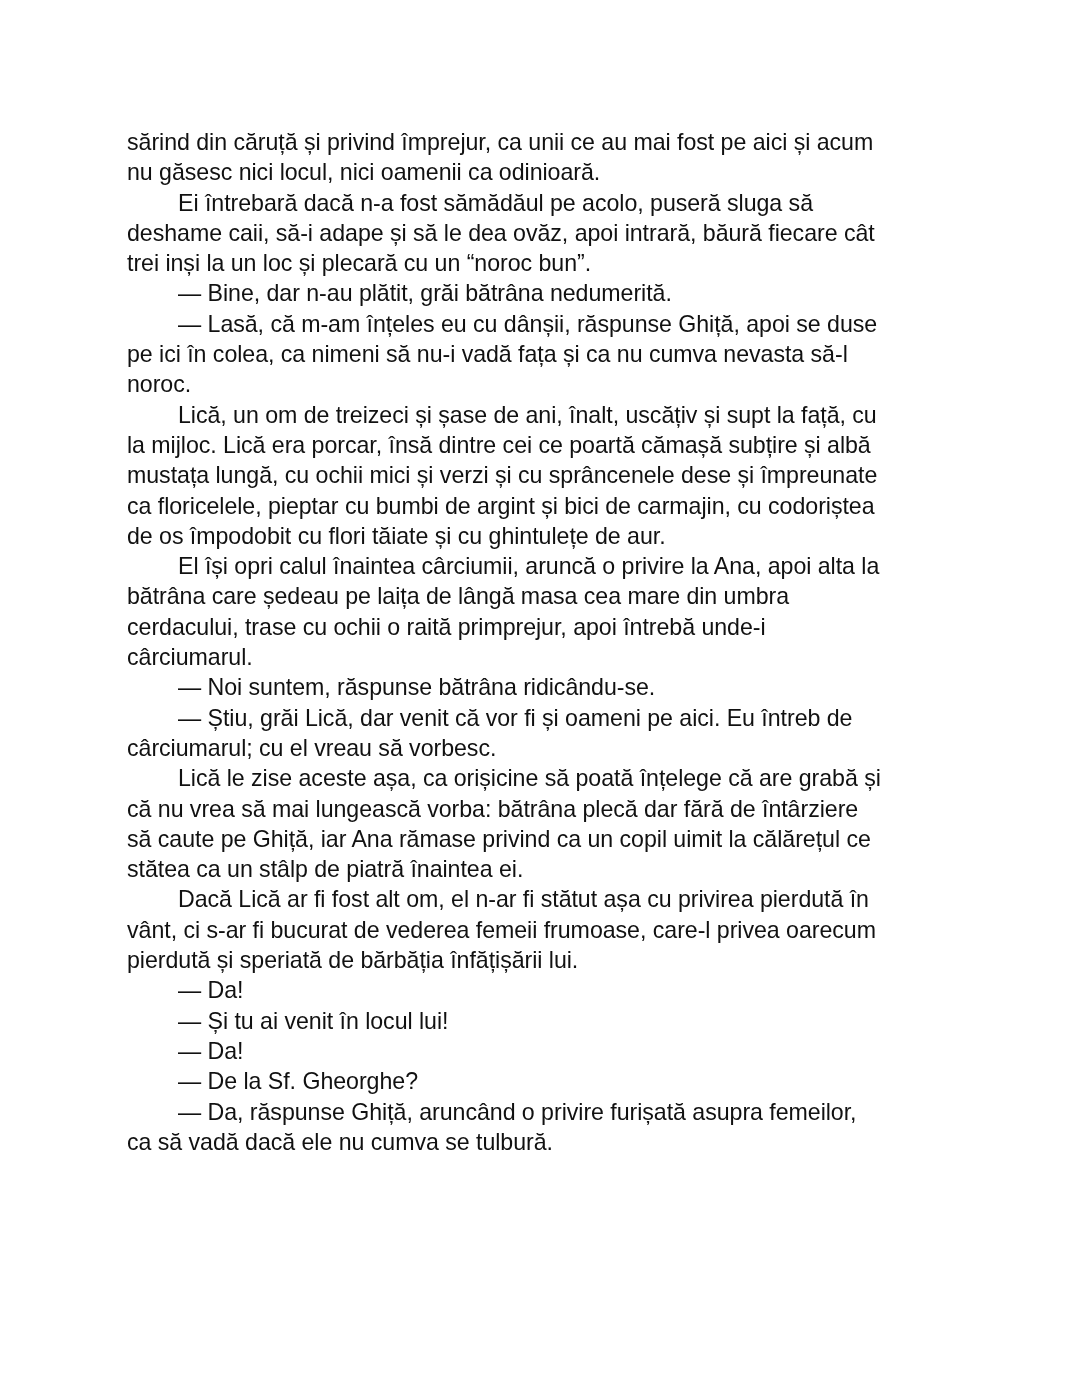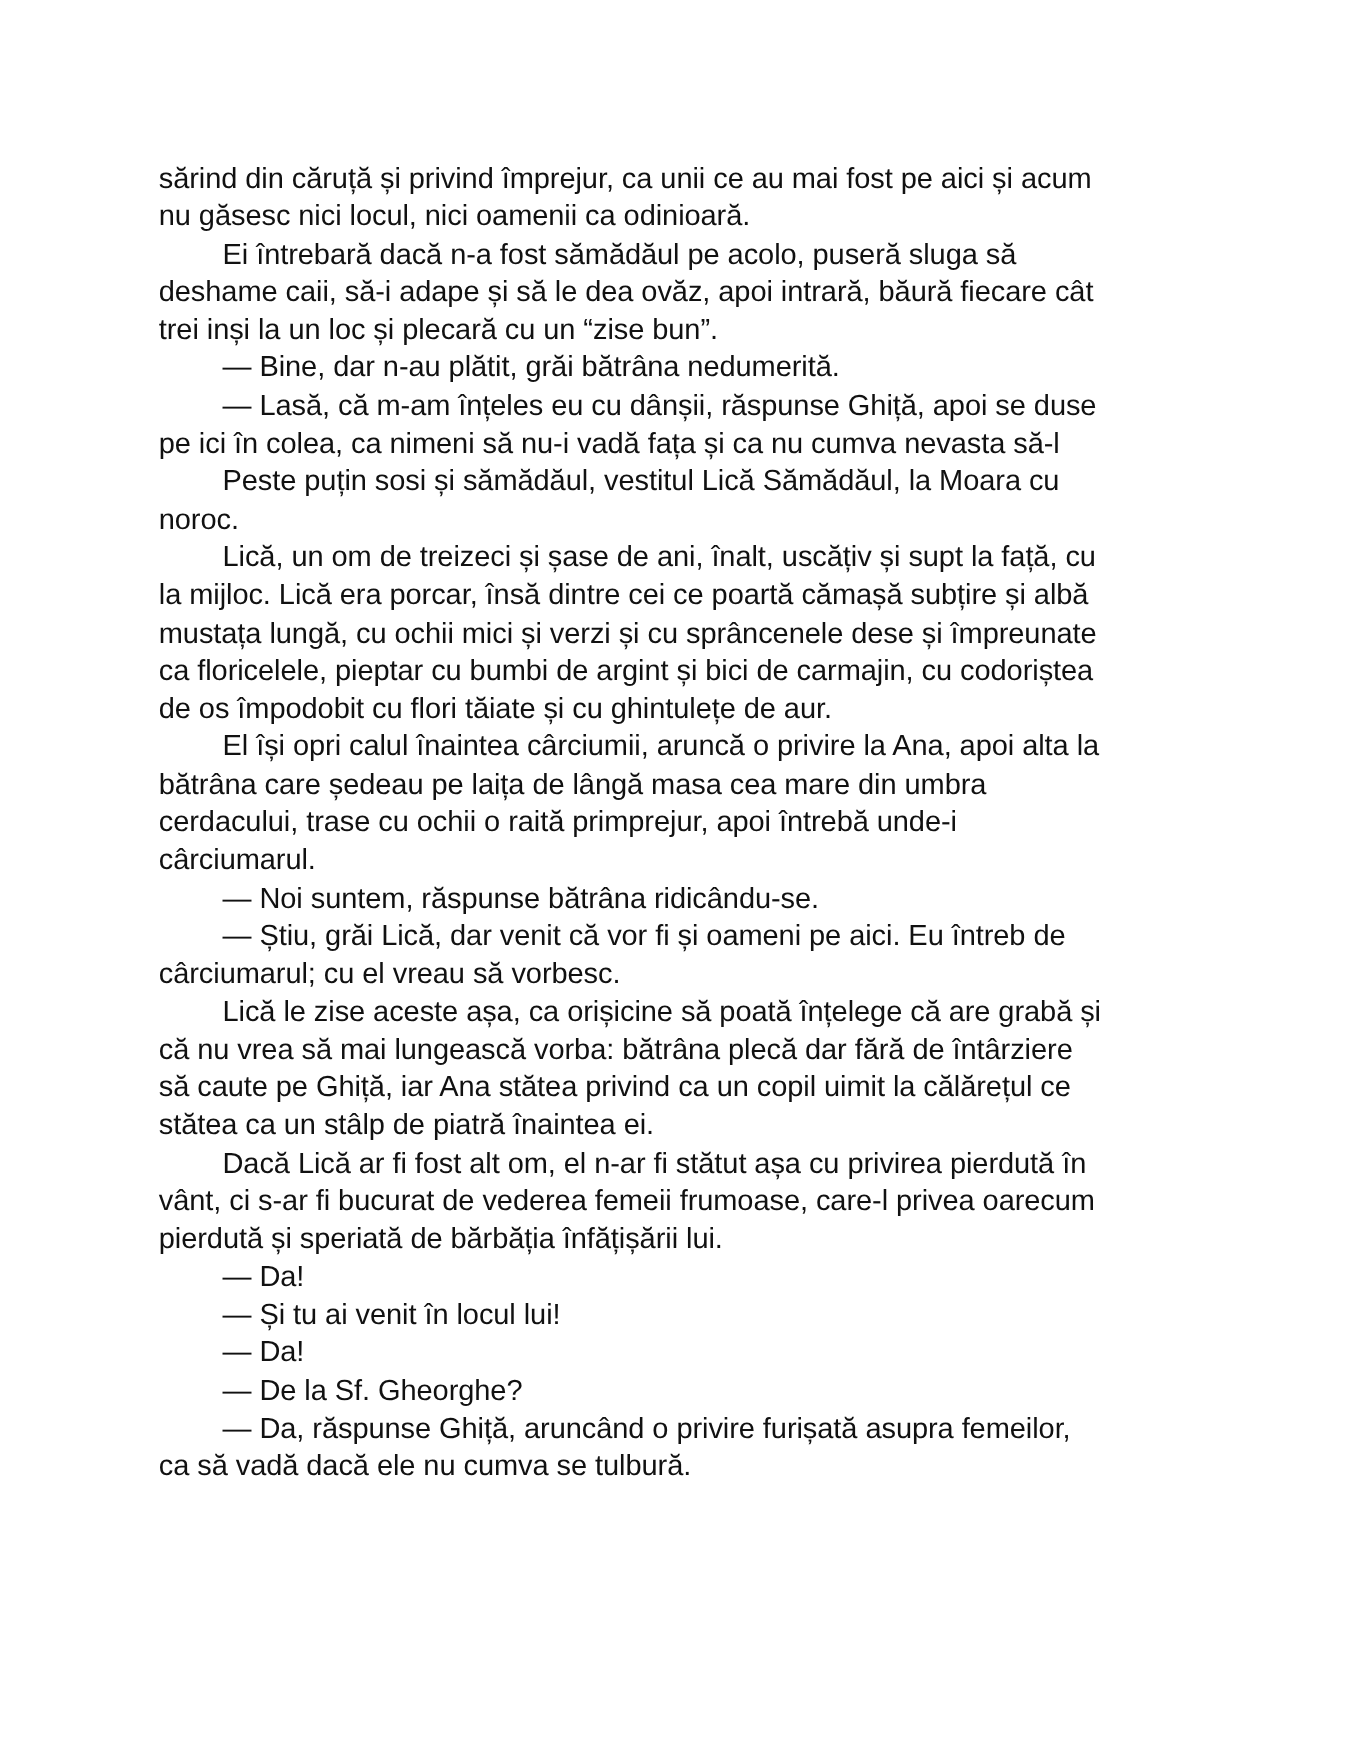--- a/index.html
+++ b/index.html
@@ -43,41 +43,40 @@
   </style>
 </head>
 <body>
 
 <div class="page">
   <div class="text-block">
     <span class="line">sărind din căruță și privind împrejur, ca unii ce au mai fost pe aici și acum</span>
     <span class="line">nu găsesc nici locul, nici oamenii ca odinioară.</span>
     <span class="line indent">Ei întrebară dacă n-a fost sămădăul pe acolo, puseră sluga să</span>
     <span class="line">deshame caii, să-i adape și să le dea ovăz, apoi intrară, băură fiecare cât</span>
-    <span class="line">trei inși la un loc și plecară cu un “zise bun”.</span>
+    <span class="line">trei inși la un loc și plecară cu un “noroc bun”.</span>
     <span class="line indent">— Bine, dar n-au plătit, grăi bătrâna nedumerită.</span>
     <span class="line indent">— Lasă, că m-am înțeles eu cu dânșii, răspunse Ghiță, apoi se duse</span>
     <span class="line">pe ici în colea, ca nimeni să nu-i vadă fața și ca nu cumva nevasta să-l</span>
-    <span class="line indent">Peste puțin sosi și sămădăul, vestitul Lică Sămădăul, la Moara cu</span>
     <span class="line">noroc.</span>
     <span class="line indent">Lică, un om de treizeci și șase de ani, înalt, uscățiv și supt la față, cu</span>
     <span class="line">la mijloc. Lică era porcar, însă dintre cei ce poartă cămașă subțire și albă</span>
     <span class="line">mustața lungă, cu ochii mici și verzi și cu sprâncenele dese și împreunate</span>
     <span class="line">ca floricelele, pieptar cu bumbi de argint și bici de carmajin, cu codoriștea</span>
     <span class="line">de os împodobit cu flori tăiate și cu ghintulețe de aur.</span>
     <span class="line indent">El își opri calul înaintea cârciumii, aruncă o privire la Ana, apoi alta la</span>
     <span class="line">bătrâna care ședeau pe laița de lângă masa cea mare din umbra</span>
     <span class="line">cerdacului, trase cu ochii o raită primprejur, apoi întrebă unde-i</span>
     <span class="line">cârciumarul.</span>
     <span class="line indent">— Noi suntem, răspunse bătrâna ridicându-se.</span>
     <span class="line indent">— Știu, grăi Lică, dar venit că vor fi și oameni pe aici. Eu întreb de</span>
     <span class="line">cârciumarul; cu el vreau să vorbesc.</span>
     <span class="line indent">Lică le zise aceste așa, ca orișicine să poată înțelege că are grabă și</span>
     <span class="line">că nu vrea să mai lungească vorba: bătrâna plecă dar fără de întârziere</span>
-    <span class="line">să caute pe Ghiță, iar Ana stătea privind ca un copil uimit la călărețul ce</span>
+    <span class="line">să caute pe Ghiță, iar Ana rămase privind ca un copil uimit la călărețul ce</span>
     <span class="line">stătea ca un stâlp de piatră înaintea ei.</span>
     <span class="line indent">Dacă Lică ar fi fost alt om, el n-ar fi stătut așa cu privirea pierdută în</span>
     <span class="line">vânt, ci s-ar fi bucurat de vederea femeii frumoase, care-l privea oarecum</span>
     <span class="line">pierdută și speriată de bărbăția înfățișării lui.</span>
     <span class="line indent">— Da!</span>
     <span class="line indent">— Și tu ai venit în locul lui!</span>
     <span class="line indent">— Da!</span>
     <span class="line indent">— De la Sf. Gheorghe?</span>
     <span class="line indent">— Da, răspunse Ghiță, aruncând o privire furișată asupra femeilor,</span>
     <span class="line">ca să vadă dacă ele nu cumva se tulbură.</span>

